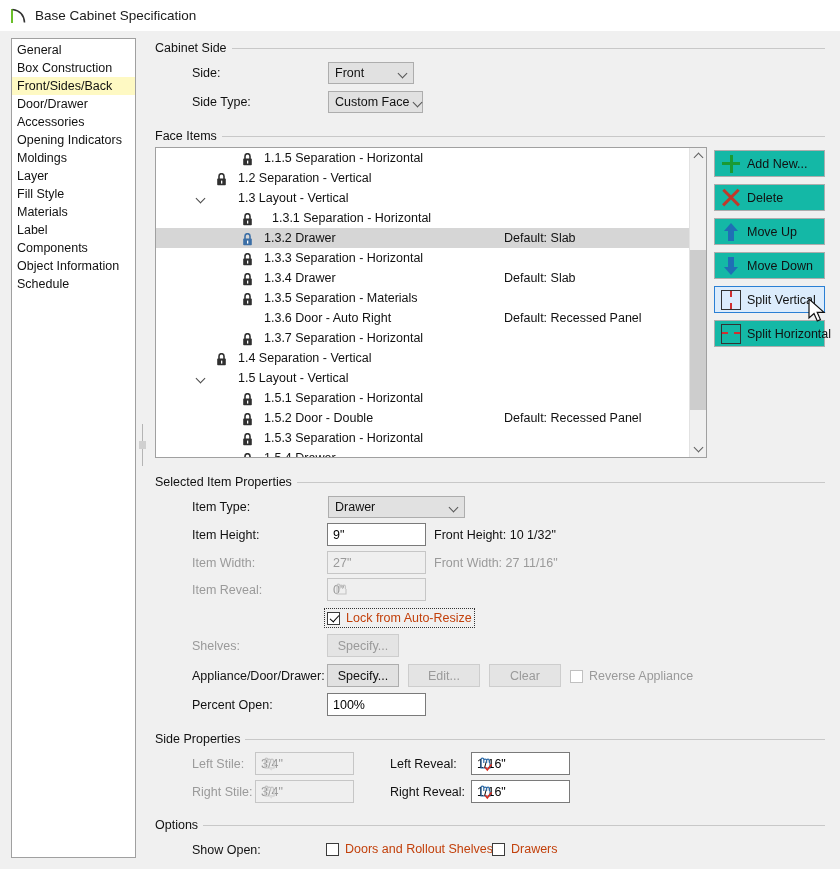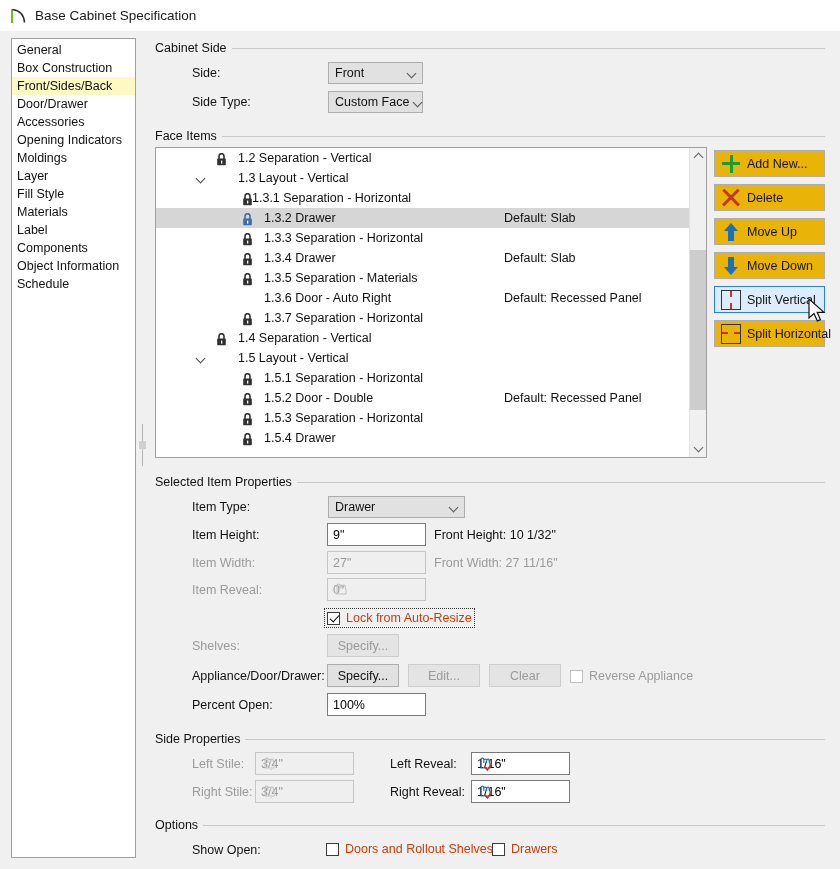--- a/index.html
+++ b/index.html
@@ -136,21 +136,21 @@
     content: ""; position: absolute; left: 5px; width: 6px; height: 6px;
     border-left: 1.5px solid #606060; border-top: 1.5px solid #606060;
   }
   .vsa.up::before { top: 6px; transform: rotate(45deg); }
   .vsa.dn::before { top: 4px; transform: rotate(-135deg); }
   .vthumb { position: absolute; left: 0; width: 17px; background: #cdcdcd; }
 
   
   .tbtn {
     position: absolute; left: 714px; width: 111px; height: 27px;
-    background: #eab308; border: 1px solid #adadad;
+    background: #14b8a6; border: 1px solid #adadad;
     display: flex; align-items: center; padding-left: 6px;
     font-size: 12.5px; color: #111; cursor: default;
   }
   .tbtn.hover { background: #dcecfc; border: 1px solid #2a7fd4; }
   .tbtn.disabled { color: #9a9a9a; background: #e2e2e2; border-color: #cfcfcf; }
   .tbtn .ticon { width: 20px; height: 20px; position: relative; flex: none; margin-right: 6px; }
   .tbtn .tlabeltxt { white-space: nowrap; }
 
   
   .ic-plus::before, .ic-plus::after { content:""; position:absolute; background:#1a9a33; }
@@ -219,56 +219,64 @@
   <div class="splitter">
     <div class="line"></div>
     <div class="grip"></div>
   </div>
 
   <div class="group" style="left:155px; top:41px; width:670px; height:74px;">
     <div class="group-line"></div>
     <div class="group-title">Cabinet Side</div>
   </div>
   <div class="lbl" style="left:192px; top:66px;">Side:</div>
-  <div class="combo" style="left:328px; top:62px; width:95px;">
+  <div class="combo" style="left:328px; top:62px; width:86px;">
     <span class="cb-text">Front</span>
     <span class="chev"></span>
   </div>
   <div class="lbl" style="left:192px; top:95px;">Side Type:</div>
   <div class="combo" style="left:328px; top:91px; width:95px;">
     <span class="cb-text">Custom Face</span>
     <span class="chev"></span>
   </div>
 
   <div class="group" style="left:155px; top:129px; width:670px; height:340px;">
     <div class="group-line"></div>
     <div class="group-title">Face Items</div>
   </div>
 
   <div class="treebox">
     <div class="treeclip" id="treerows">
         <div class="trow">
+          <span class="lockicon" style="left:86px"><svg width="11" height="13" viewBox="0 0 11 13">
+              <path d="M3 6 L3 3.2 A2.5 2.5 0 0 1 8 3.2 L8 6" stroke="#303030" stroke-width="1.6" fill="none"></path>
+              <rect x="1.2" y="5.6" width="8.6" height="6.6" rx="0.8" fill="#303030"></rect>
+              <rect x="5" y="7.6" width="1.3" height="3" fill="#fff"></rect>
+            </svg></span>
+          <span class="tlabel" style="left:108px">1.1.5 Separation - Horizontal</span>
+        </div>
+        <div class="trow">
           <span class="lockicon" style="left:60px"><svg width="11" height="13" viewBox="0 0 11 13">
               <path d="M3 6 L3 3.2 A2.5 2.5 0 0 1 8 3.2 L8 6" stroke="#303030" stroke-width="1.6" fill="none"></path>
               <rect x="1.2" y="5.6" width="8.6" height="6.6" rx="0.8" fill="#303030"></rect>
               <rect x="5" y="7.6" width="1.3" height="3" fill="#fff"></rect>
             </svg></span>
           <span class="tlabel" style="left:82px">1.2 Separation - Vertical</span>
         </div>
         <div class="trow">
           <span class="expander" style="left:37px"></span>
           <span class="tlabel" style="left:82px">1.3 Layout - Vertical</span>
         </div>
         <div class="trow">
           <span class="lockicon" style="left:86px"><svg width="11" height="13" viewBox="0 0 11 13">
               <path d="M3 6 L3 3.2 A2.5 2.5 0 0 1 8 3.2 L8 6" stroke="#303030" stroke-width="1.6" fill="none"></path>
               <rect x="1.2" y="5.6" width="8.6" height="6.6" rx="0.8" fill="#303030"></rect>
               <rect x="5" y="7.6" width="1.3" height="3" fill="#fff"></rect>
             </svg></span>
-          <span class="tlabel" style="left:96px">1.3.1 Separation - Horizontal</span>
+          <span class="tlabel" style="left:116px">1.3.1 Separation - Horizontal</span>
         </div>
         <div class="trow sel">
           <span class="lockicon" style="left:86px"><svg width="11" height="13" viewBox="0 0 11 13">
               <path d="M3 6 L3 3.2 A2.5 2.5 0 0 1 8 3.2 L8 6" stroke="#3b6ea5" stroke-width="1.6" fill="none"></path>
               <rect x="1.2" y="5.6" width="8.6" height="6.6" rx="0.8" fill="#3b6ea5"></rect>
               <rect x="5" y="7.6" width="1.3" height="3" fill="#fff"></rect>
             </svg></span>
           <span class="tlabel" style="left:108px">1.3.2 Drawer</span>
           <span class="tdefault">Default: Slab</span>
         </div>

